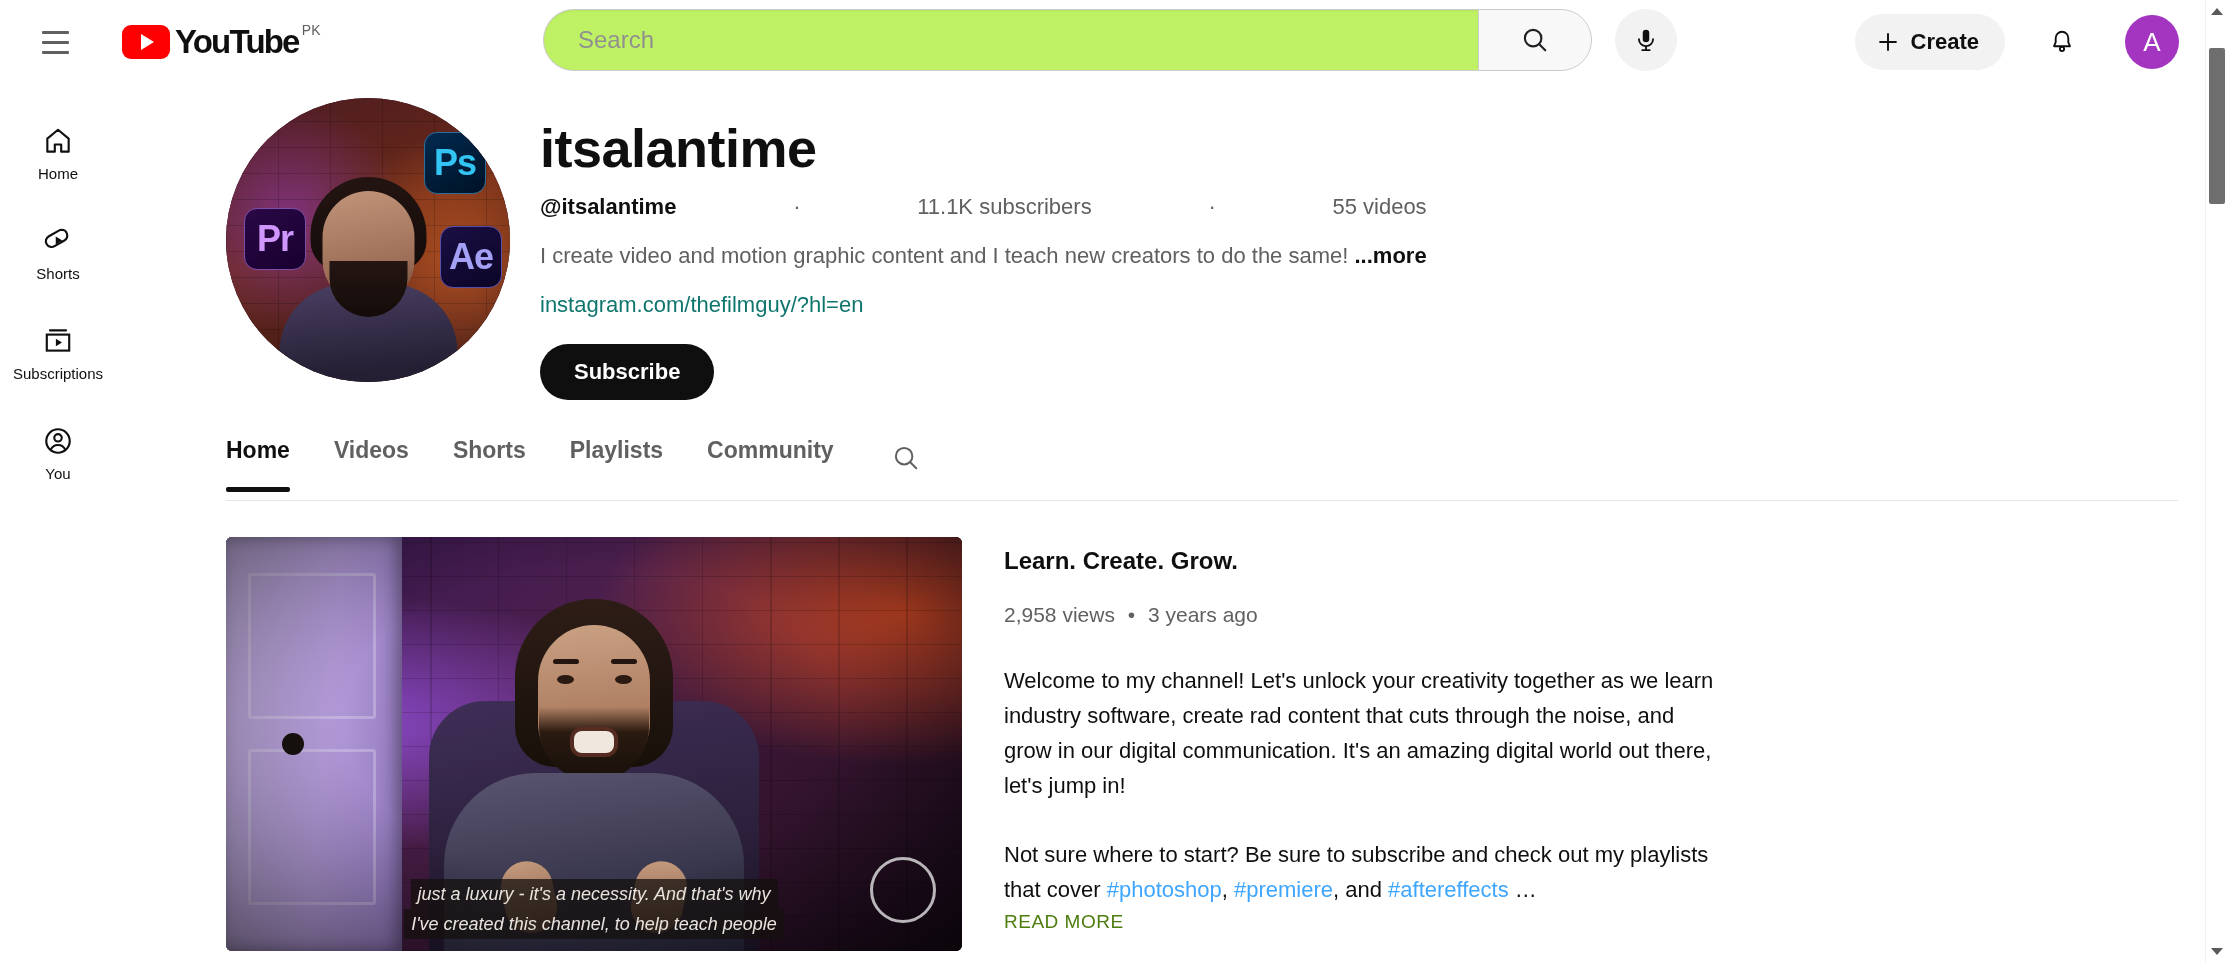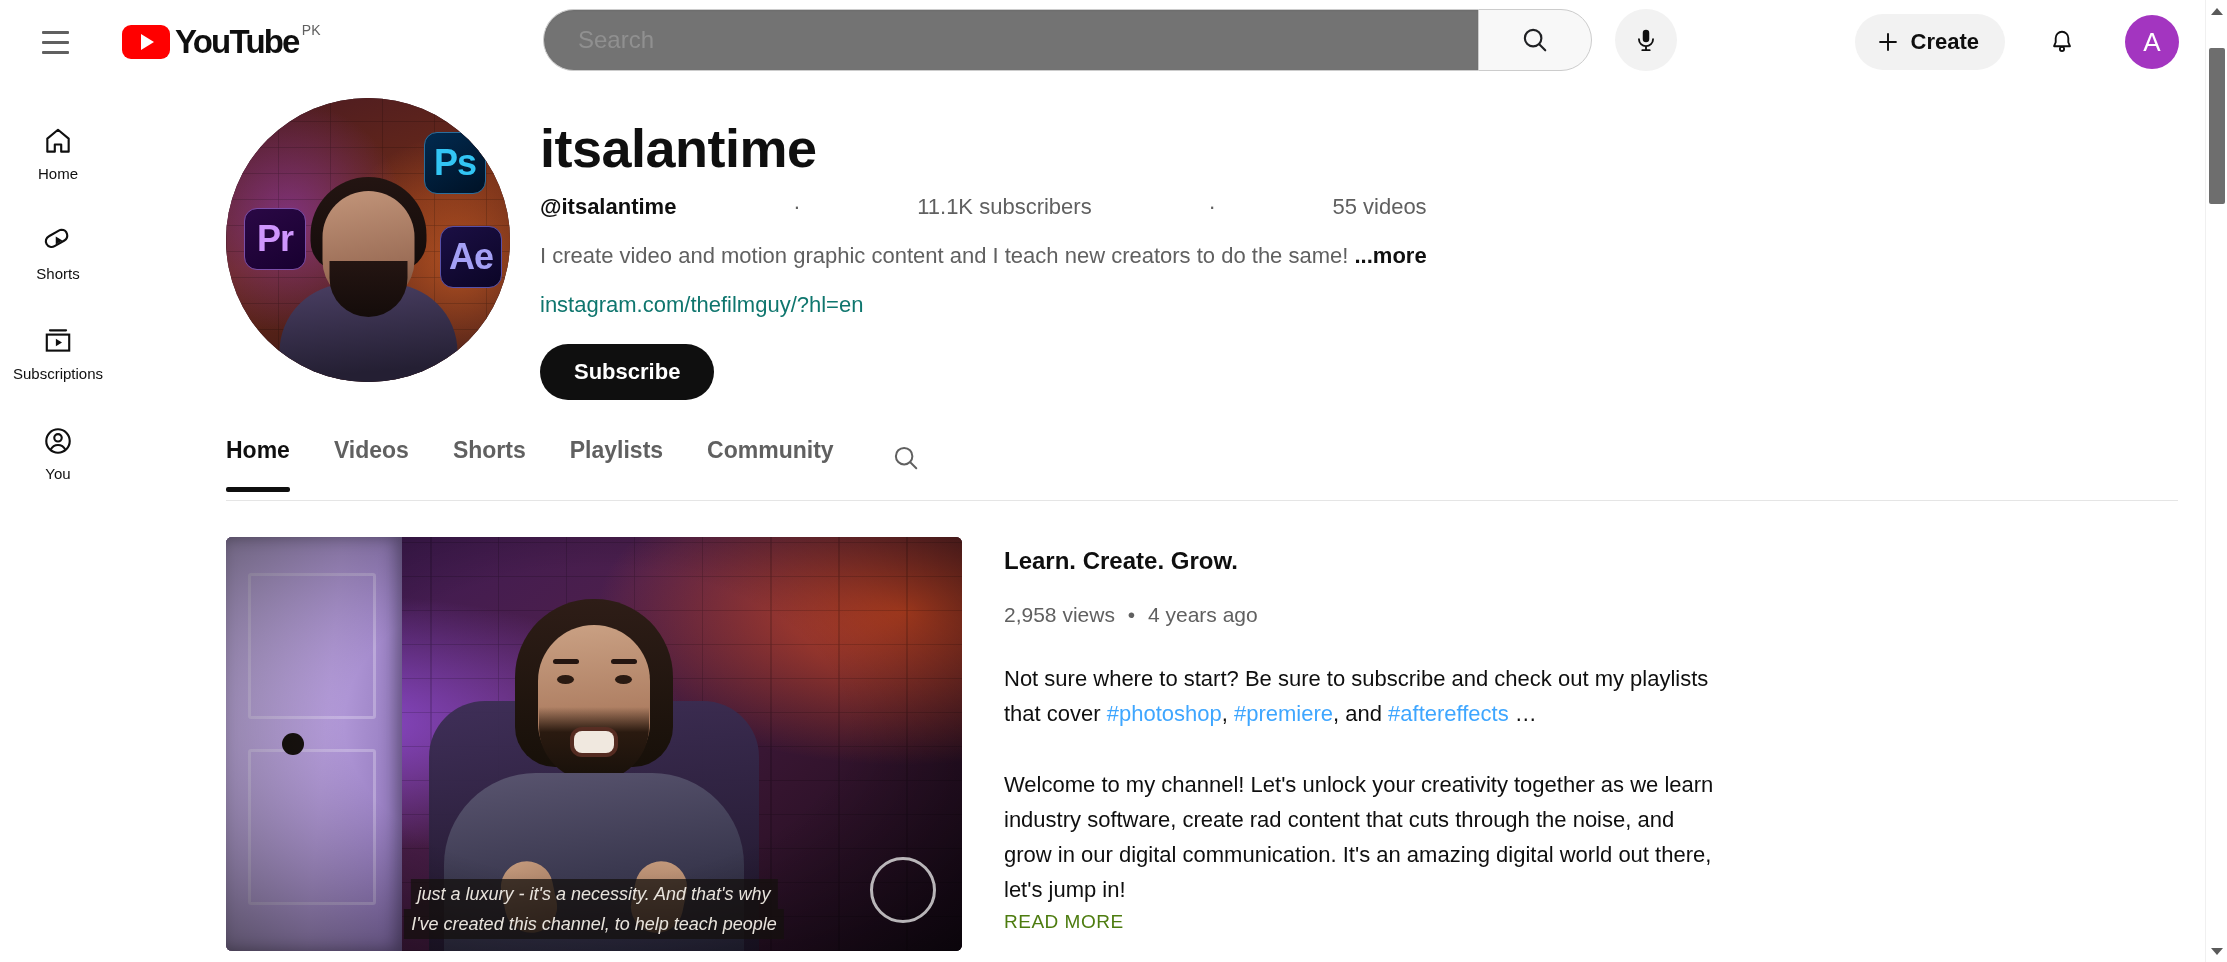--- a/index.html
+++ b/index.html
@@ -54,21 +54,21 @@
     position: absolute; left: 543px; top: 9px;
     display: flex; align-items: center;
   }
   .search-wrap { display: flex; align-items: center; }
   .search-box {
     width: 935px; height: 62px;
     border: 1px solid #ccc; border-right: none;
     border-radius: 40px 0 0 40px;
     display: flex; align-items: center;
     padding-left: 34px;
-    background: #737373;
+    background: #bef264;
     box-shadow: inset 0 1px 2px rgba(0,0,0,0.06);
   }
   .search-box input {
     border: none; outline: none; width: 100%;
     font-size: 24px; font-family: "Liberation Sans", sans-serif;
     color: #0f0f0f; background: transparent;
   }
   .search-box input::placeholder { color: #909090; }
   .search-btn {
     width: 114px; height: 62px;
@@ -595,26 +595,26 @@
           <div><span class="cap-line">just a luxury - it's a necessity. And that's why</span></div>
           <div><span class="cap-line">I've created this channel, to help teach people</span></div>
         </div>
       </div>
 
       <div class="vid-info">
         <div class="vid-title">Learn. Create. Grow.</div>
         <div class="vid-meta">
           <span>2,958 views</span>
           <span class="sep">•</span>
-          <span>4 years ago</span>
-        </div>
+          <span>3 years ago</span>
+        </div>
+        <div class="vid-desc">Welcome to my channel! Let's unlock your creativity together as we learn industry software, create rad content that cuts through the noise, and grow in our digital communication. It's an amazing digital world out there, let's jump in!</div>
         <div class="vid-desc p2">
           <span>Not sure where to start? Be sure to subscribe and check out my playlists that cover </span><span class="hashtag">#photoshop</span><span>, </span><span class="hashtag">#premiere</span><span>, and </span><span class="hashtag">#aftereffects</span><span> …</span>
         </div>
-        <div class="vid-desc">Welcome to my channel! Let's unlock your creativity together as we learn industry software, create rad content that cuts through the noise, and grow in our digital communication. It's an amazing digital world out there, let's jump in!</div>
         <div class="read-more">READ MORE</div>
       </div>
     </div>
 
   </div>
 
   <div class="scrollbar">
     <div class="sb-arrow up">
         <div class="caret"></div>
       </div>

